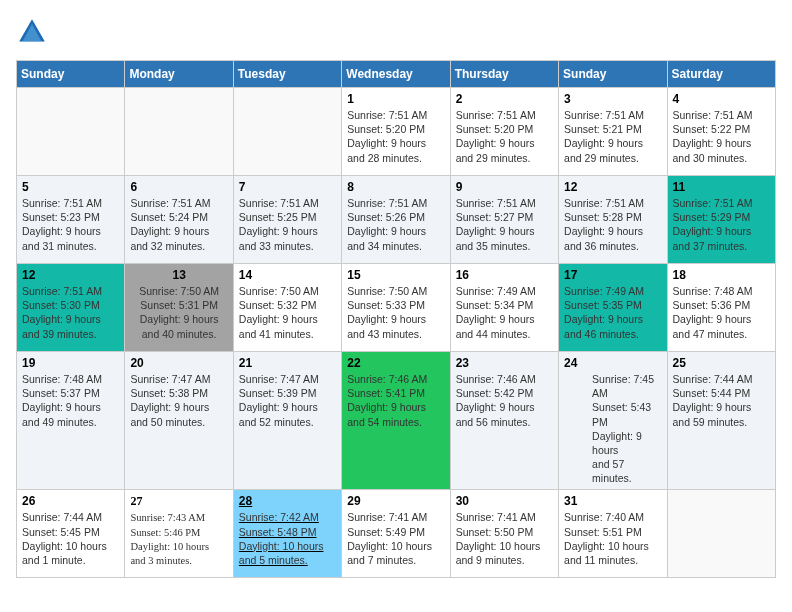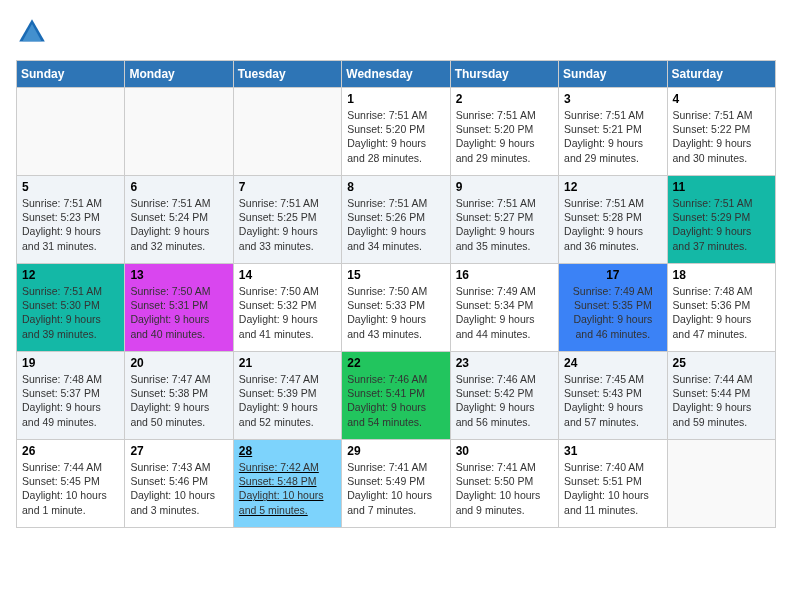--- a/index.html
+++ b/index.html
@@ -201,21 +201,21 @@
         </td>
       </tr>
       <tr>
         <td style="background: #14b8a6; margin-top: 19px;">
           <div class="day-number">12</div>
           <div class="day-info" style="white-space: pre-line;">Sunrise: 7:51 AM
 Sunset: 5:30 PM
 Daylight: 9 hours
 and 39 minutes.</div>
         </td>
-        <td style="background: #d946ef;">
+        <td style="background: #a3a3a3; text-align: center;">
           <div class="day-number">13</div>
           <div class="day-info" style="white-space: pre-line;">Sunrise: 7:50 AM
 Sunset: 5:31 PM
 Daylight: 9 hours
 and 40 minutes.</div>
         </td>
         <td style="background: rgb(255, 255, 255);">
           <div class="day-number">14</div>
           <div class="day-info" style="white-space: pre-line;">Sunrise: 7:50 AM
 Sunset: 5:32 PM
@@ -229,21 +229,21 @@
 Daylight: 9 hours
 and 43 minutes.</div>
         </td>
         <td style="background: rgb(255, 255, 255);">
           <div class="day-number">16</div>
           <div class="day-info" style="white-space: pre-line;">Sunrise: 7:49 AM
 Sunset: 5:34 PM
 Daylight: 9 hours
 and 44 minutes.</div>
         </td>
-        <td style="background: #3b82f6; text-align: center;">
+        <td style="background: #14b8a6;">
           <div class="day-number">17</div>
           <div class="day-info" style="white-space: pre-line;">Sunrise: 7:49 AM
 Sunset: 5:35 PM
 Daylight: 9 hours
 and 46 minutes.</div>
         </td>
         <td style="background: rgb(255, 255, 255);">
           <div class="day-number">18</div>
           <div class="day-info" style="white-space: pre-line;">Sunrise: 7:48 AM
 Sunset: 5:36 PM
@@ -282,42 +282,42 @@
         </td>
         <td style="background: rgb(240, 244, 248);">
           <div class="day-number">23</div>
           <div class="day-info" style="white-space: pre-line;">Sunrise: 7:46 AM
 Sunset: 5:42 PM
 Daylight: 9 hours
 and 56 minutes.</div>
         </td>
         <td style="background: rgb(240, 244, 248);">
           <div class="day-number">24</div>
-          <div class="day-info" style="white-space: pre-line;">Sunrise: 7:45 AM
+          <div class="day-info" style="white-space: pre-line; margin-left: 28px;">Sunrise: 7:45 AM
 Sunset: 5:43 PM
 Daylight: 9 hours
 and 57 minutes.</div>
         </td>
         <td style="background: rgb(240, 244, 248);">
           <div class="day-number">25</div>
           <div class="day-info" style="white-space: pre-line;">Sunrise: 7:44 AM
 Sunset: 5:44 PM
 Daylight: 9 hours
 and 59 minutes.</div>
         </td>
       </tr>
       <tr>
         <td style="background: rgb(255, 255, 255);">
           <div class="day-number">26</div>
           <div class="day-info" style="white-space: pre-line;">Sunrise: 7:44 AM
 Sunset: 5:45 PM
 Daylight: 10 hours
 and 1 minute.</div>
         </td>
-        <td style="background: rgb(255, 255, 255);">
+        <td style="background: rgb(255, 255, 255); font-family: Liberation Serif, serif;">
           <div class="day-number">27</div>
           <div class="day-info" style="white-space: pre-line;">Sunrise: 7:43 AM
 Sunset: 5:46 PM
 Daylight: 10 hours
 and 3 minutes.</div>
         </td>
         <td style="background: #7dd3fc; text-decoration: underline;">
           <div class="day-number">28</div>
           <div class="day-info" style="white-space: pre-line;">Sunrise: 7:42 AM
 Sunset: 5:48 PM

